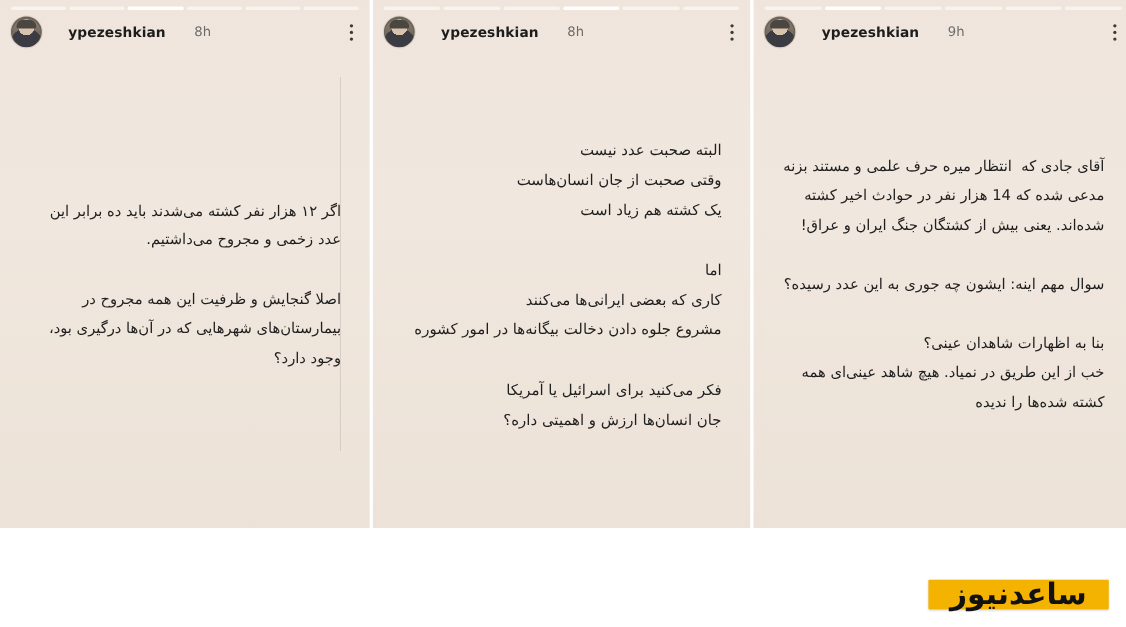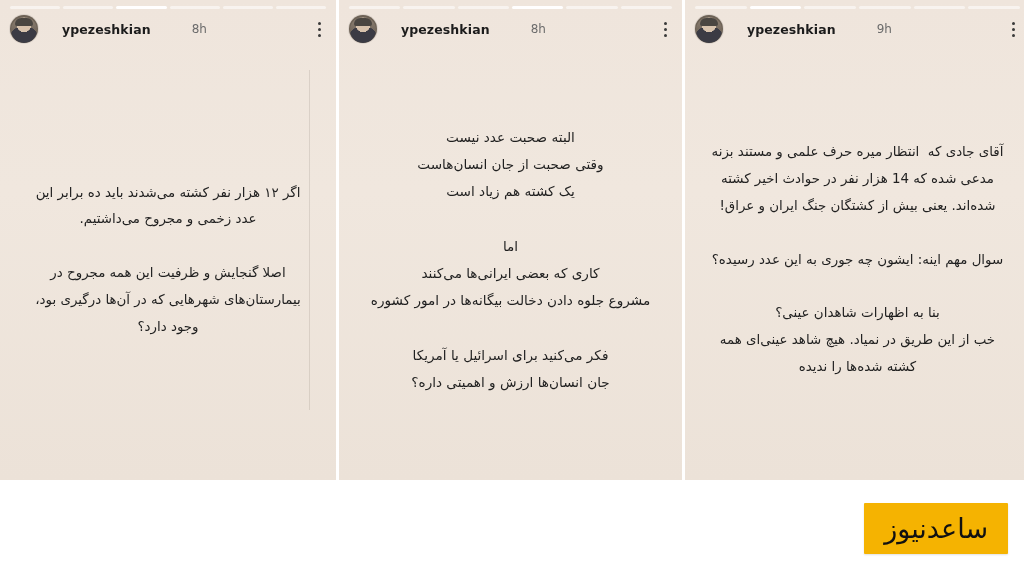--- a/index.html
+++ b/index.html
@@ -102,21 +102,21 @@
   }
   .username {
     font-size: 12.5px;
     color: #1c1c1c;
     font-weight: bold;
     letter-spacing: 0.1px;
   }
   .timestamp {
     font-size: 12px;
     color: #6b6b6b;
-    margin-left: 17px;
+    margin-left: 2px;
   }
   .more-icon {
     margin-left: auto;
     width: 18px;
     height: 22px;
     display: flex;
     flex-direction: column;
     align-items: center;
     justify-content: center;
     gap: 3px;
@@ -137,21 +137,20 @@
     top: 60px;
     bottom: 20px;
     display: flex;
     align-items: center;
     justify-content: center;
     padding: 0 26px;
     box-sizing: border-box;
   }
   .story-text {
     direction: rtl;
-    text-align: center;
     font-family: "DejaVu Sans", "Liberation Sans", sans-serif;
     font-size: 13.5px;
     line-height: 2.0;
     color: #1f1f1f;
     white-space: pre-wrap;
     width: 100%;
   }
   .story.s1 .story-text { font-size: 13.4px; }
   .story.s2 .story-text { font-size: 13.6px; }
   .story.s3 .story-text { font-size: 13.4px; }
@@ -165,23 +164,23 @@
   }
   .side-line.right { right: 26px; }
 
   .watermark {
     position: absolute;
     right: 16px;
     bottom: 16px;
     background: #f5b301;
     color: #111111;
     border-radius: 1px;
-    padding: 12px 20px;
+    padding: 0 20px;
     font-size: 27px;
-    font-weight: normal;
+    font-weight: bold;
     direction: rtl;
     letter-spacing: 0.5px;
     line-height: 1;
     box-shadow: 0 1px 2px rgba(0,0,0,0.12);
   }
   .bottom-fill {
     position: absolute;
     left: 0;
     right: 0;
     top: 480px;

